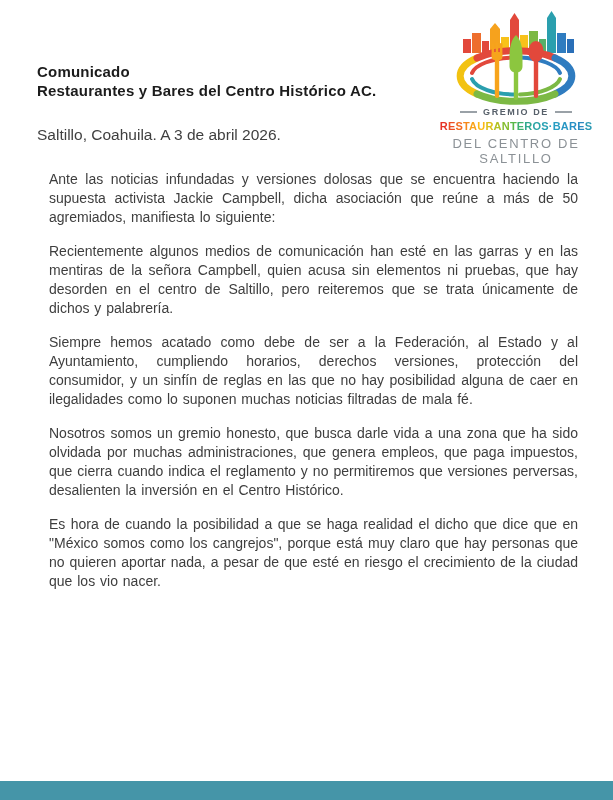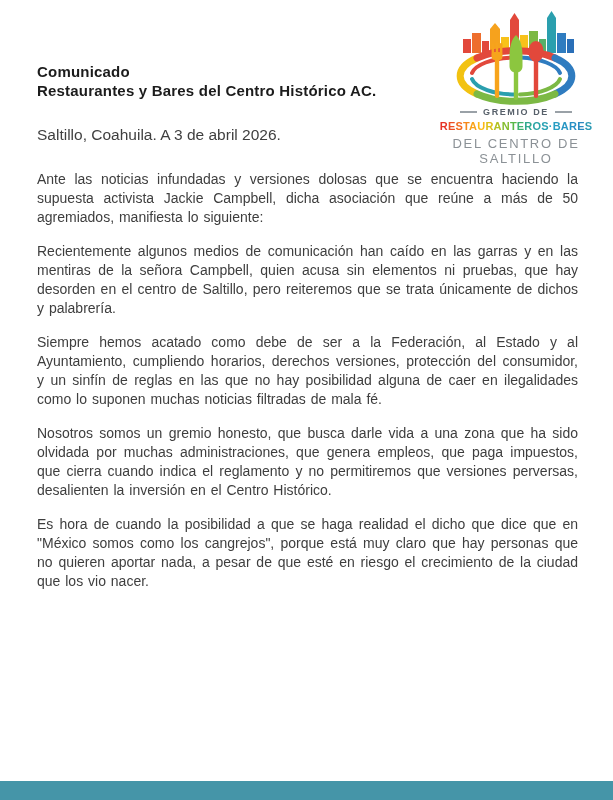--- a/index.html
+++ b/index.html
@@ -16,21 +16,21 @@
   .logo { position:absolute; top:6px; right:16px; width:162px; text-align:center; }
   .logo svg { display:block; margin:0 auto; }
   .logo-tagline-top { display:flex; align-items:center; justify-content:center; gap:6px;
     font-size:9px; font-weight:bold; letter-spacing:1.6px; color:#57606a; margin-top:1px; }
   .dash { width:17px; height:1.5px; background:#9aa1a7; }
   .logo-brand { font-size:11px; font-weight:bold; letter-spacing:0.2px; margin-top:3px; white-space:nowrap; }
   .logo-tagline-bottom { font-size:13px; letter-spacing:1.7px; color:#8b9196; margin-top:4px; }
 
   
   .content { position:absolute; left:37px; top:170px; width:541px; }
-  .content p { margin:0 0 15px 0; font-size:14px; line-height:19px; color:#3e3e3e;
+  .content p { margin:0 0 15px 12px; font-size:14px; line-height:19px; color:#3e3e3e;
     text-align:justify; word-spacing:1px; }
 
   
   .footer-bar { position:absolute; left:0; right:0; bottom:0; height:19px; background:#4595a8; }
 </style>
 </head>
 <body>
 
 <div class="page">
 
@@ -94,21 +94,21 @@
       <span class="dash"></span>
       <span>GREMIO DE</span>
       <span class="dash"></span>
     </div>
     <div class="logo-brand"><span style="color: rgb(230, 51, 39);">R</span><span style="color: rgb(236, 79, 36);">E</span><span style="color: rgb(242, 107, 31);">S</span><span style="color: rgb(246, 136, 27);">T</span><span style="color: rgb(249, 163, 24);">A</span><span style="color: rgb(251, 185, 20);">U</span><span style="color: rgb(221, 192, 23);">R</span><span style="color: rgb(179, 193, 32);">A</span><span style="color: rgb(132, 189, 46);">N</span><span style="color: rgb(88, 183, 72);">T</span><span style="color: rgb(63, 176, 110);">E</span><span style="color: rgb(48, 169, 142);">R</span><span style="color: rgb(42, 165, 165);">O</span><span style="color: rgb(40, 162, 180);">S</span><span style="color: rgb(40, 160, 189);">·</span><span style="color: rgb(40, 157, 194);">B</span><span style="color: rgb(40, 151, 196);">A</span><span style="color: rgb(40, 144, 197);">R</span><span style="color: rgb(42, 137, 192);">E</span><span style="color: rgb(46, 155, 181);">S</span></div>
     <div class="logo-tagline-bottom">DEL CENTRO DE SALTILLO</div>
   </div>
 
   <div class="content">
       <p>Ante las noticias infundadas y versiones dolosas que se encuentra haciendo la supuesta activista Jackie Campbell, dicha asociación que reúne a más de 50 agremiados, manifiesta lo siguiente:</p>
-      <p>Recientemente algunos medios de comunicación han caído en las garras y en las mentiras de la señora Campbell, quien acusa sin elementos ni pruebas, que hay desorden en el centro de Saltillo, pero reiteremos que se trata únicamente de dichos y palabrería.</p>
+      <p>Recientemente algunos medios de comunicación han esté en las garras y en las mentiras de la señora Campbell, quien acusa sin elementos ni pruebas, que hay desorden en el centro de Saltillo, pero reiteremos que se trata únicamente de dichos y palabrería.</p>
       <p>Siempre hemos acatado como debe de ser a la Federación, al Estado y al Ayuntamiento, cumpliendo horarios, derechos versiones, protección del consumidor, y un sinfín de reglas en las que no hay posibilidad alguna de caer en ilegalidades como lo suponen muchas noticias filtradas de mala fé.</p>
       <p>Nosotros somos un gremio honesto, que busca darle vida a una zona que ha sido olvidada por muchas administraciones, que genera empleos, que paga impuestos, que cierra cuando indica el reglamento y no permitiremos que versiones perversas, desalienten la inversión en el Centro Histórico.</p>
       <p>Es hora de cuando la posibilidad a que se haga realidad el dicho que dice que en "México somos como los cangrejos", porque está muy claro que hay personas que no quieren aportar nada, a pesar de que esté en riesgo el crecimiento de la ciudad que los vio nacer.</p>
     </div>
 
   <div class="footer-bar" style="background: rgb(69, 149, 168);"></div>
 
 </div>
 
 </body></html>

